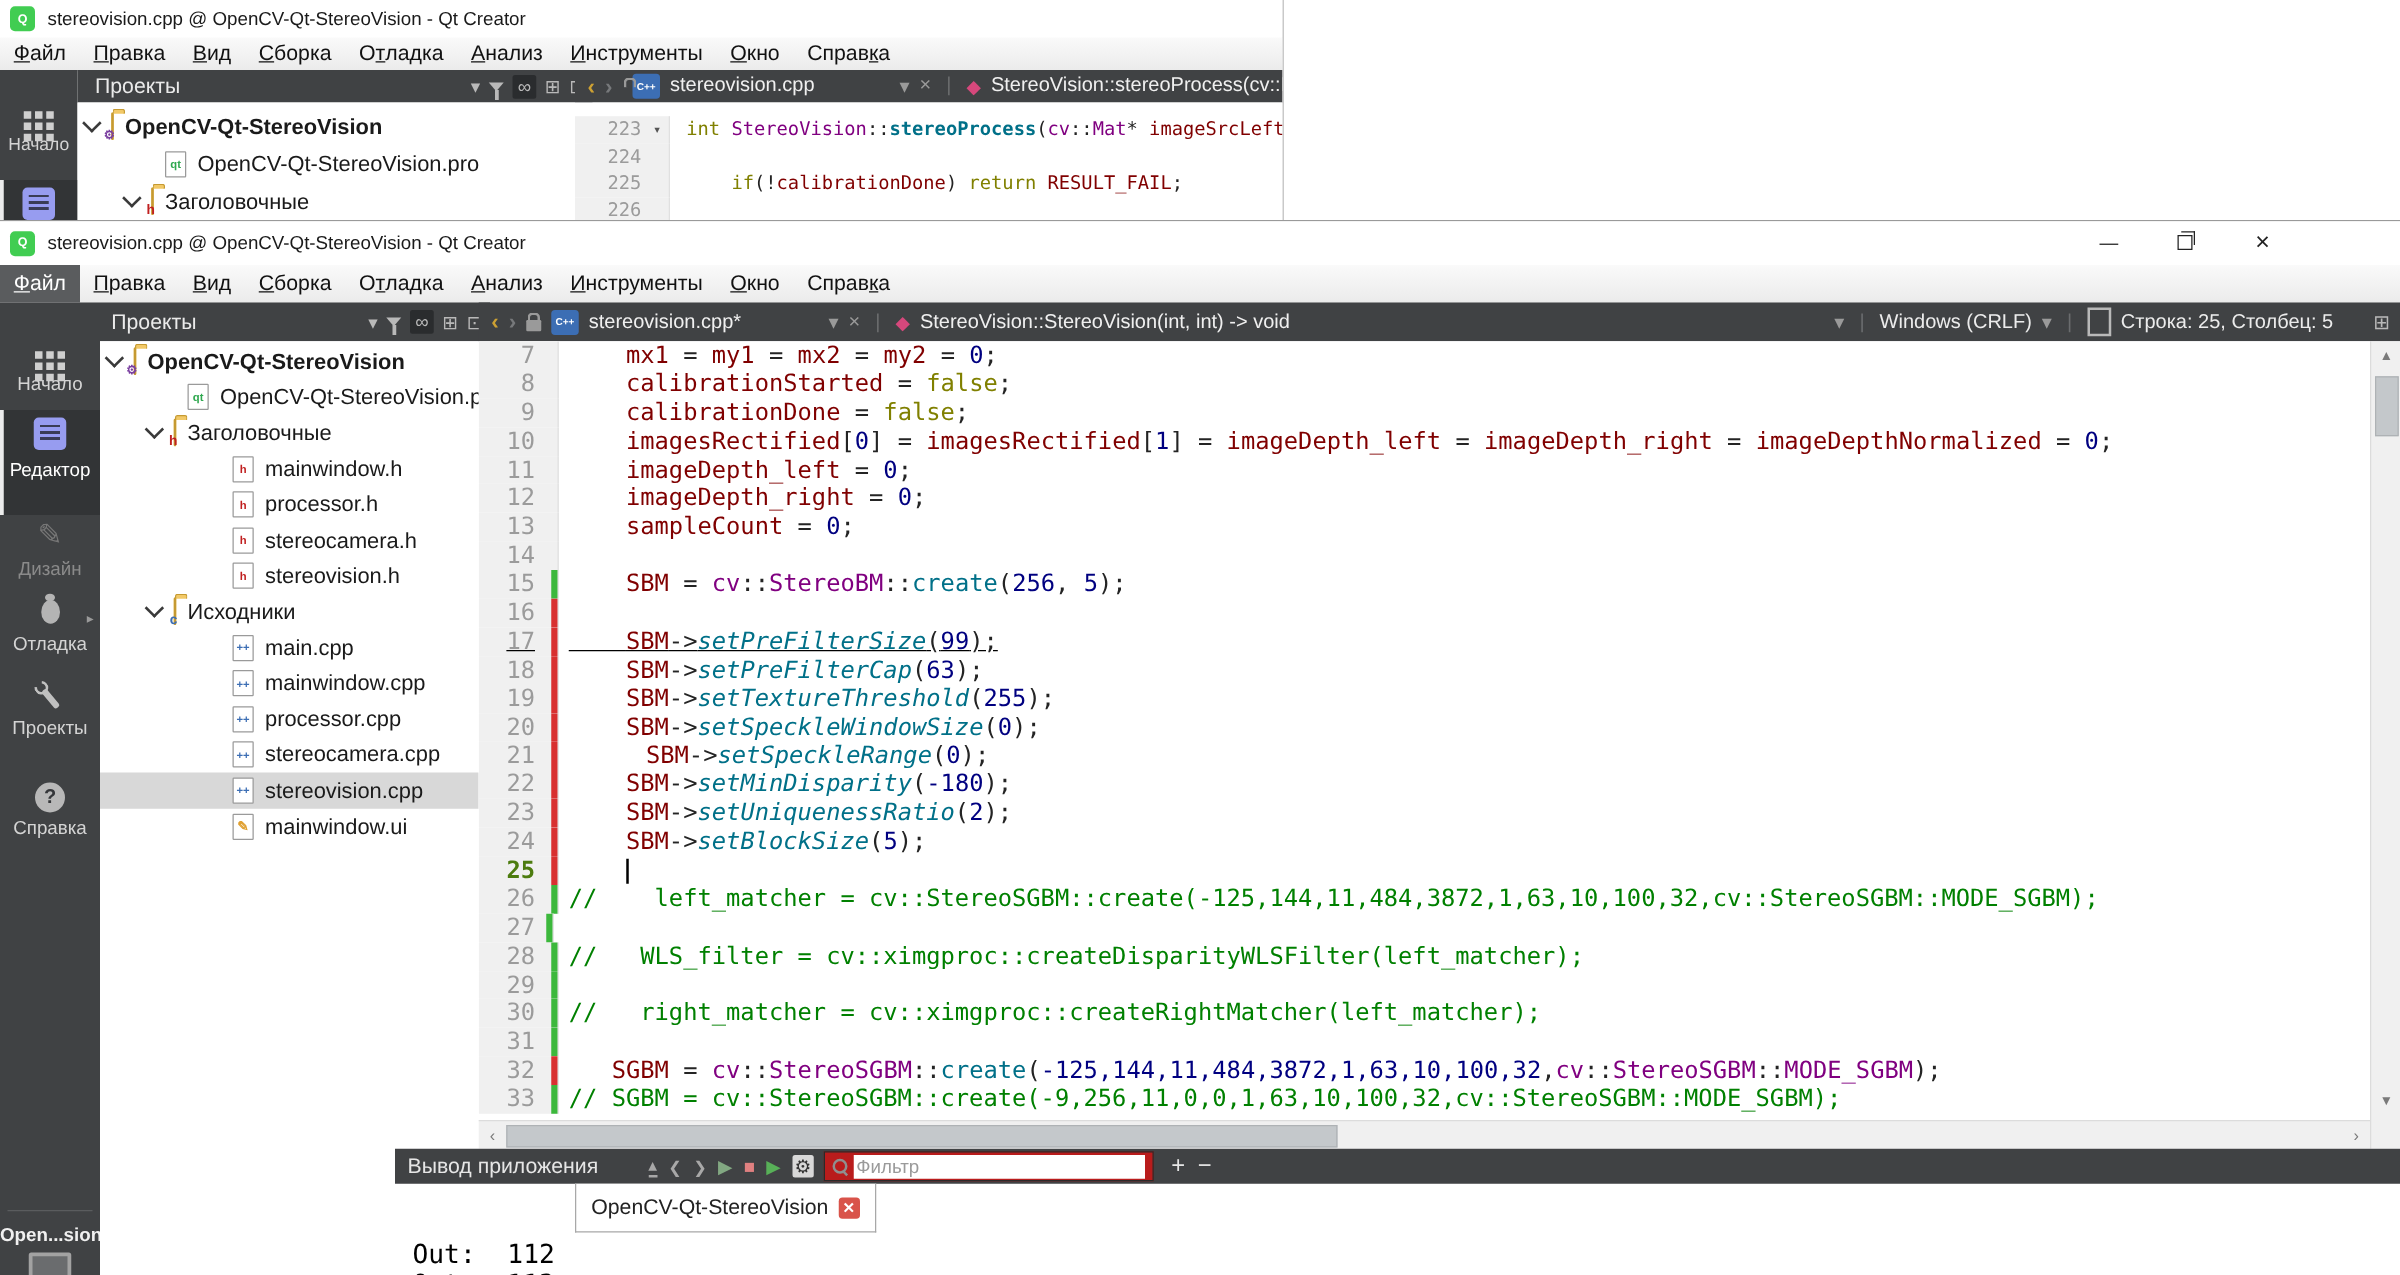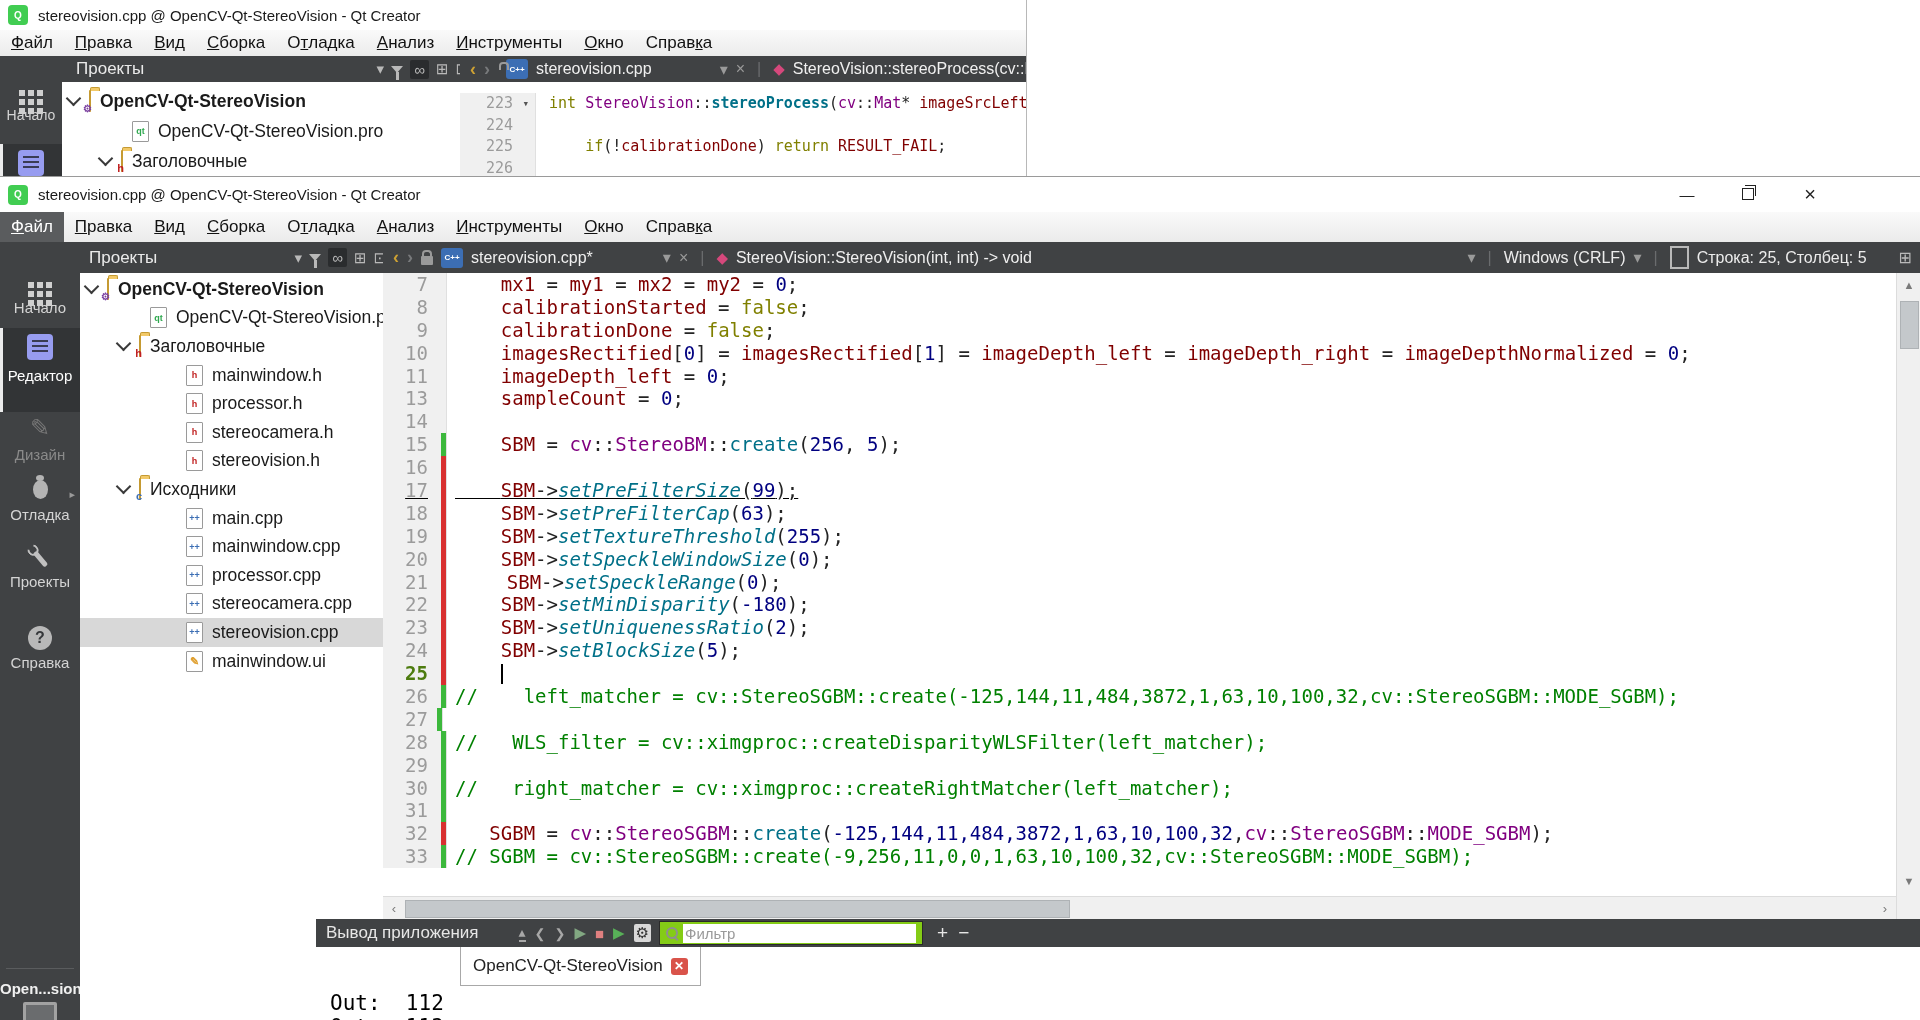--- a/index.html
+++ b/index.html
@@ -93,21 +93,21 @@
   .i-help{display:inline-block;width:24px;height:24px;border-radius:50%;background:#b8b8b8;color:#35373a;
     font-weight:bold;font-size:16px;line-height:24px;text-align:center;}
   .dbg-arrow{position:absolute;right:5px;top:14px;color:#9a9a9a;font-size:11px;}
   .kit-div{position:absolute;left:6px;right:6px;height:1px;background:#5a5c5e;}
   .i-monitor{display:inline-block;width:28px;height:20px;background:#6a6c6e;border:3px solid #a2a2a2;border-radius:2px;}
 
   
   .outhead{background:#404244;color:#e6e6e6;display:flex;align-items:center;font-size:17px;}
   .oh-icons{display:flex;align-items:center;gap:9px;margin-left:40px;}
   .oh-ic{font-size:13px;color:#a8a8a8;}
-  .filterbox{background:#84cc16;border:1px solid #2a2a2a;height:22px;width:250px;display:flex;align-items:center;
+  .filterbox{background:#b91c1c;border:1px solid #2a2a2a;height:22px;width:250px;display:flex;align-items:center;
     padding:0 6px;gap:5px;margin-left:8px;}
   .filterbox input{border:none;outline:none;font-size:15px;color:#333;width:100%;font-family:"Liberation Sans",sans-serif;}
   .filterbox input::placeholder{color:#9a9a9a;}
   .loupe{width:8px;height:8px;border:2px solid #8f8f8f;border-radius:50%;position:relative;flex:0 0 auto;}
   .loupe:after{content:"";position:absolute;width:2px;height:5px;background:#8f8f8f;left:7px;top:7px;transform:rotate(-45deg);}
   .out-tab{position:absolute;background:#fff;border:1px solid #a8a8a8;border-top:none;display:flex;
     align-items:center;gap:8px;font-size:17px;color:#222;padding:0 12px;}
   .out-close{width:17px;height:17px;background:#d9534a;border-radius:3px;color:#fff;font-size:12px;font-weight:bold;
     display:flex;align-items:center;justify-content:center;}
   .outtext{font-family:"DejaVu Sans Mono", monospace;font-size:21px;color:#000;white-space:pre;}
@@ -374,20 +374,24 @@
       </div>
       <div class="crow" style="height: 22.9px; line-height: 22.9px;">
         <span class="gut" style="width: 45px; padding-right: 18px;">10</span>
         <span class="ctext" style="padding-left: 8px;"><span class="c-p">    </span><span class="c-v">imagesRectified</span><span class="c-o">[</span><span class="c-n">0</span><span class="c-o">] = </span><span class="c-v">imagesRectified</span><span class="c-o">[</span><span class="c-n">1</span><span class="c-o">] = </span><span class="c-v">imageDepth_left</span><span class="c-o"> = </span><span class="c-v">imageDepth_right</span><span class="c-o"> = </span><span class="c-v">imageDepthNormalized</span><span class="c-o"> = </span><span class="c-n">0</span><span class="c-o">;</span></span>
       </div>
       <div class="crow" style="height: 22.9px; line-height: 22.9px;">
         <span class="gut" style="width: 45px; padding-right: 18px;">11</span>
         <span class="ctext" style="padding-left: 8px;"><span class="c-p">    </span><span class="c-v">imageDepth_left</span><span class="c-o"> = </span><span class="c-n">0</span><span class="c-o">;</span></span>
       </div>
       <div class="crow" style="height: 22.9px; line-height: 22.9px;">
+        <span class="gut" style="width: 45px; padding-right: 18px;">12</span>
+        <span class="ctext" style="padding-left: 8px;"><span class="c-p">    </span><span class="c-v">imageDepth_right</span><span class="c-o"> = </span><span class="c-n">0</span><span class="c-o">;</span></span>
+      </div>
+      <div class="crow" style="height: 22.9px; line-height: 22.9px;">
         <span class="gut" style="width: 45px; padding-right: 18px;">13</span>
         <span class="ctext" style="padding-left: 8px;"><span class="c-p">    </span><span class="c-v">sampleCount</span><span class="c-o"> = </span><span class="c-n">0</span><span class="c-o">;</span></span>
       </div>
       <div class="crow" style="height: 22.9px; line-height: 22.9px; align-items: flex-end;">
         <span class="gut" style="width: 45px; padding-right: 18px;">14</span>
         <span class="ctext" style="padding-left: 8px;"></span>
       </div>
       <div class="crow" style="height: 22.9px; line-height: 22.9px;">
         <span class="gut" style="width: 45px; padding-right: 18px;">15<span class="bar g"></span></span>
         <span class="ctext" style="padding-left: 8px;"><span class="c-p">    </span><span class="c-v">SBM</span><span class="c-o"> = </span><span class="c-t">cv</span><span class="c-o">::</span><span class="c-t">StereoBM</span><span class="c-o">::</span><span class="c-f">create</span><span class="c-o">(</span><span class="c-n">256</span><span class="c-o">, </span><span class="c-n">5</span><span class="c-o">);</span></span>
@@ -407,21 +411,21 @@
       <div class="crow" style="height: 22.9px; line-height: 22.9px;">
         <span class="gut" style="width: 45px; padding-right: 18px;">19<span class="bar r"></span></span>
         <span class="ctext" style="padding-left: 8px;"><span class="c-p">    </span><span class="c-v">SBM</span><span class="c-o">-&gt;</span><span class="c-fi">setTextureThreshold</span><span class="c-o">(</span><span class="c-n">255</span><span class="c-o">);</span></span>
       </div>
       <div class="crow" style="height: 22.9px; line-height: 22.9px;">
         <span class="gut" style="width: 45px; padding-right: 18px;">20<span class="bar r"></span></span>
         <span class="ctext" style="padding-left: 8px;"><span class="c-p">    </span><span class="c-v">SBM</span><span class="c-o">-&gt;</span><span class="c-fi">setSpeckleWindowSize</span><span class="c-o">(</span><span class="c-n">0</span><span class="c-o">);</span></span>
       </div>
       <div class="crow" style="height: 22.9px; line-height: 22.9px;">
         <span class="gut" style="width: 45px; padding-right: 18px;">21<span class="bar r"></span></span>
-        <span class="ctext" style="padding-left: 14px;"><span class="c-p">    </span><span class="c-v">SBM</span><span class="c-o">-&gt;</span><span class="c-fi">setSpeckleRange</span><span class="c-o">(</span><span class="c-n">0</span><span class="c-o">);</span></span>
+        <span class="ctext" style="padding-left: 24px;"><span class="c-p">    </span><span class="c-v">SBM</span><span class="c-o">-&gt;</span><span class="c-fi">setSpeckleRange</span><span class="c-o">(</span><span class="c-n">0</span><span class="c-o">);</span></span>
       </div>
       <div class="crow" style="height: 22.9px; line-height: 22.9px;">
         <span class="gut" style="width: 45px; padding-right: 18px;">22<span class="bar r"></span></span>
         <span class="ctext" style="padding-left: 8px;"><span class="c-p">    </span><span class="c-v">SBM</span><span class="c-o">-&gt;</span><span class="c-fi">setMinDisparity</span><span class="c-o">(</span><span class="c-n">-180</span><span class="c-o">);</span></span>
       </div>
       <div class="crow" style="height: 22.9px; line-height: 22.9px;">
         <span class="gut" style="width: 45px; padding-right: 18px;">23<span class="bar r"></span></span>
         <span class="ctext" style="padding-left: 8px;"><span class="c-p">    </span><span class="c-v">SBM</span><span class="c-o">-&gt;</span><span class="c-fi">setUniquenessRatio</span><span class="c-o">(</span><span class="c-n">2</span><span class="c-o">);</span></span>
       </div>
       <div class="crow" style="height: 22.9px; line-height: 22.9px;">

